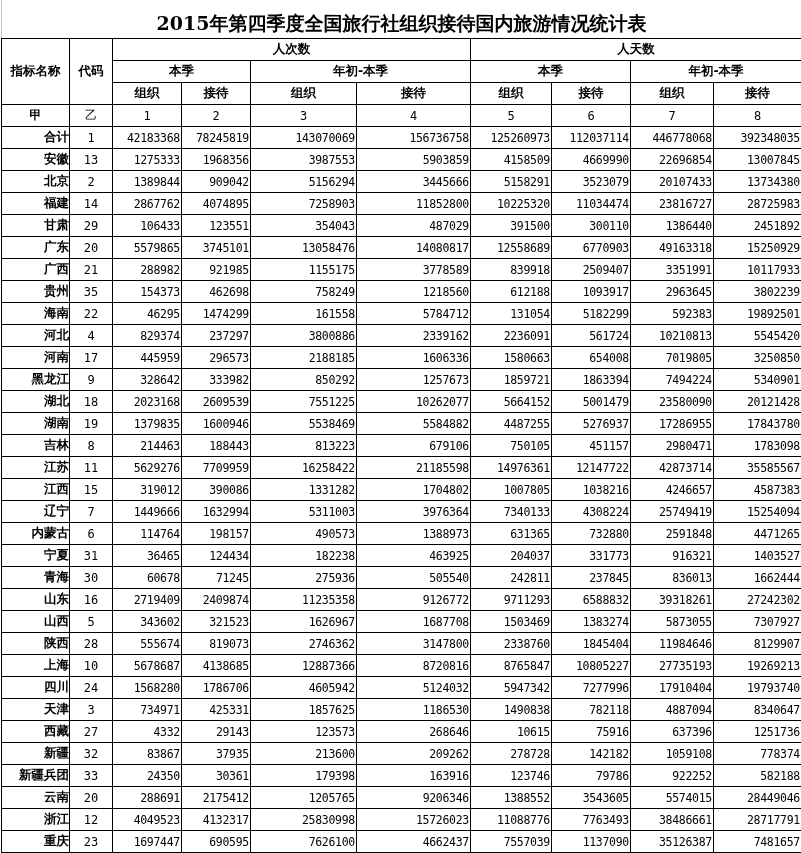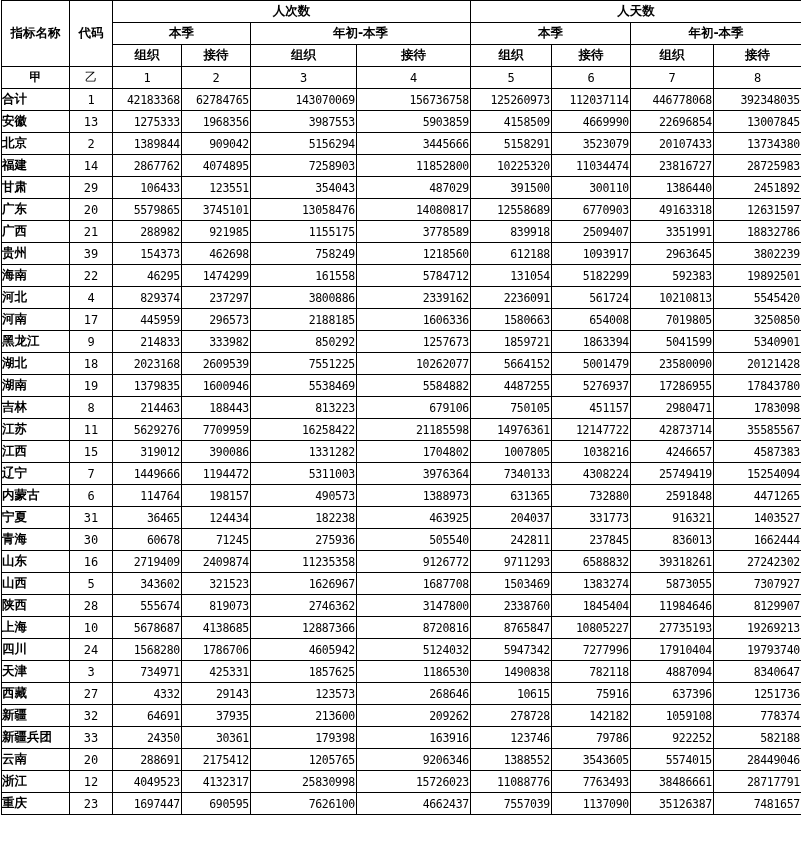--- a/index.html
+++ b/index.html
@@ -13,30 +13,31 @@
       letter-spacing: 0px;
     }
     table {
       border-collapse: collapse; table-layout: fixed;
       width: 800px;
       font-family: "Liberation Sans", "DejaVu Sans", sans-serif;
       font-size: 12px; color: #000;
     }
     td, th { border: 1px solid #000; padding: 0; height: 21px; overflow: hidden; white-space: nowrap; }
     th { font-weight: bold; text-align: center; font-size: 12.5px; font-family: "DejaVu Sans", sans-serif; }
-    td.name { font-weight: bold; text-align: left; font-family: "DejaVu Sans", sans-serif; font-size: 12.5px; }
+    td.name { font-weight: bold; text-align: right; font-family: "DejaVu Sans", sans-serif; font-size: 12.5px; }
     td.code { text-align: center; font-family: "DejaVu Sans Mono", "Liberation Mono", monospace; font-size: 12px; }
     td.num { text-align: right; padding-right: 1px; font-family: "DejaVu Sans Mono", "Liberation Mono", monospace; font-size: 11.5px; letter-spacing: -0.3px; }
     tr.idx td { text-align: center; font-family: "DejaVu Sans Mono", monospace; font-size: 12px; }
     tr.idx td.name { font-family: "DejaVu Sans", sans-serif; }
   </style>
 </head>
 <body>
 
 <div class="sheet">
+  <div class="title">2015年第四季度全国旅行社组织接待国内旅游情况统计表</div>
   <table>
     <colgroup>
       <col style="width:68px">
         <col style="width:43px">
         <col style="width:69px">
         <col style="width:69px">
       <col style="width:106px">
         <col style="width:114px">
         <col style="width:81px">
         <col style="width:79px">
@@ -77,21 +78,21 @@
         <td>6</td>
         <td>7</td>
         <td>8</td>
       </tr>
     </thead>
     <tbody id="tbody">
         <tr>
           <td class="name">合计</td>
           <td class="code">1</td>
           <td class="num">42183368</td>
-          <td class="num">62784765</td>
+          <td class="num">78245819</td>
           <td class="num">143070069</td>
           <td class="num">156736758</td>
           <td class="num">125260973</td>
           <td class="num">112037114</td>
           <td class="num">446778068</td>
           <td class="num">392348035</td>
         </tr>
         <tr>
           <td class="name">安徽</td>
           <td class="code">13</td>
@@ -143,37 +144,37 @@
         <tr>
           <td class="name">广东</td>
           <td class="code">20</td>
           <td class="num">5579865</td>
           <td class="num">3745101</td>
           <td class="num">13058476</td>
           <td class="num">14080817</td>
           <td class="num">12558689</td>
           <td class="num">6770903</td>
           <td class="num">49163318</td>
-          <td class="num">12631597</td>
+          <td class="num">15250929</td>
         </tr>
         <tr>
           <td class="name">广西</td>
           <td class="code">21</td>
           <td class="num">288982</td>
           <td class="num">921985</td>
           <td class="num">1155175</td>
           <td class="num">3778589</td>
           <td class="num">839918</td>
           <td class="num">2509407</td>
           <td class="num">3351991</td>
-          <td class="num">18832786</td>
+          <td class="num">10117933</td>
         </tr>
         <tr>
           <td class="name">贵州</td>
-          <td class="code">39</td>
+          <td class="code">35</td>
           <td class="num">154373</td>
           <td class="num">462698</td>
           <td class="num">758249</td>
           <td class="num">1218560</td>
           <td class="num">612188</td>
           <td class="num">1093917</td>
           <td class="num">2963645</td>
           <td class="num">3802239</td>
         </tr>
         <tr>
@@ -208,27 +209,27 @@
           <td class="num">2188185</td>
           <td class="num">1606336</td>
           <td class="num">1580663</td>
           <td class="num">654008</td>
           <td class="num">7019805</td>
           <td class="num">3250850</td>
         </tr>
         <tr>
           <td class="name">黑龙江</td>
           <td class="code">9</td>
-          <td class="num">214833</td>
+          <td class="num">328642</td>
           <td class="num">333982</td>
           <td class="num">850292</td>
           <td class="num">1257673</td>
           <td class="num">1859721</td>
           <td class="num">1863394</td>
-          <td class="num">5041599</td>
+          <td class="num">7494224</td>
           <td class="num">5340901</td>
         </tr>
         <tr>
           <td class="name">湖北</td>
           <td class="code">18</td>
           <td class="num">2023168</td>
           <td class="num">2609539</td>
           <td class="num">7551225</td>
           <td class="num">10262077</td>
           <td class="num">5664152</td>
@@ -281,21 +282,21 @@
           <td class="num">1704802</td>
           <td class="num">1007805</td>
           <td class="num">1038216</td>
           <td class="num">4246657</td>
           <td class="num">4587383</td>
         </tr>
         <tr>
           <td class="name">辽宁</td>
           <td class="code">7</td>
           <td class="num">1449666</td>
-          <td class="num">1194472</td>
+          <td class="num">1632994</td>
           <td class="num">5311003</td>
           <td class="num">3976364</td>
           <td class="num">7340133</td>
           <td class="num">4308224</td>
           <td class="num">25749419</td>
           <td class="num">15254094</td>
         </tr>
         <tr>
           <td class="name">内蒙古</td>
           <td class="code">6</td>
@@ -412,21 +413,21 @@
           <td class="num">123573</td>
           <td class="num">268646</td>
           <td class="num">10615</td>
           <td class="num">75916</td>
           <td class="num">637396</td>
           <td class="num">1251736</td>
         </tr>
         <tr>
           <td class="name">新疆</td>
           <td class="code">32</td>
-          <td class="num">64691</td>
+          <td class="num">83867</td>
           <td class="num">37935</td>
           <td class="num">213600</td>
           <td class="num">209262</td>
           <td class="num">278728</td>
           <td class="num">142182</td>
           <td class="num">1059108</td>
           <td class="num">778374</td>
         </tr>
         <tr>
           <td class="name">新疆兵团</td>

